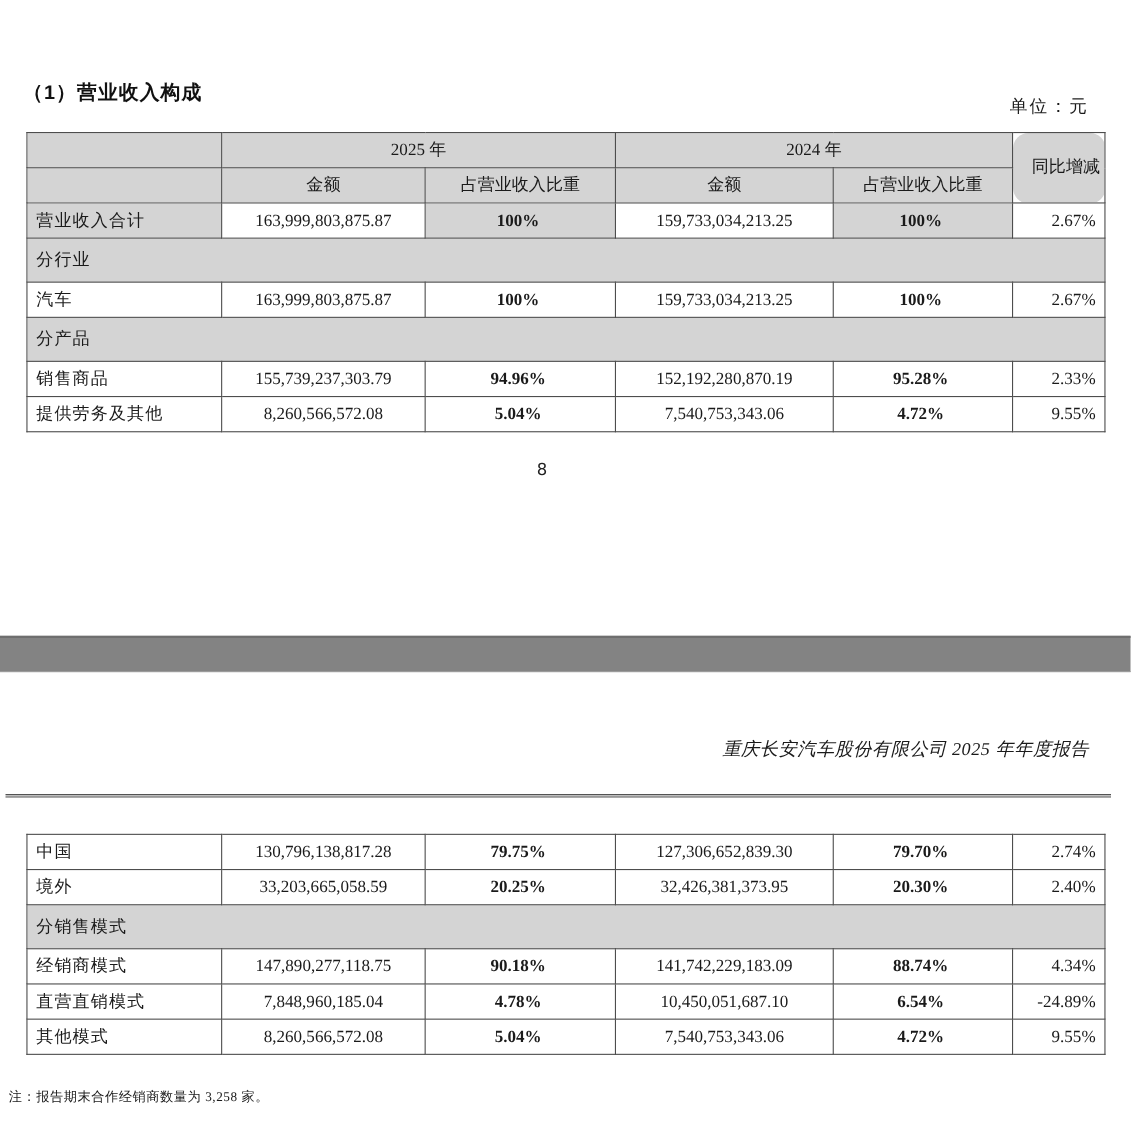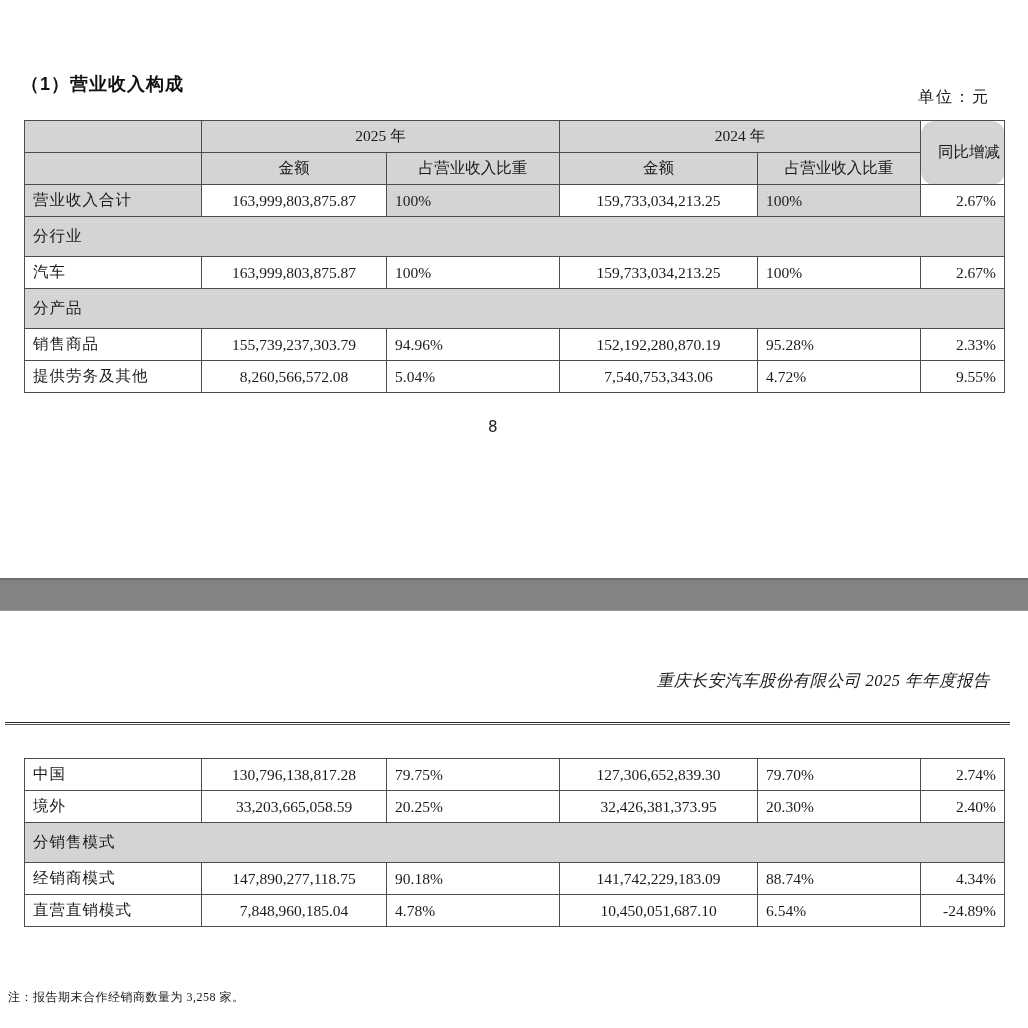--- a/index.html
+++ b/index.html
@@ -38,21 +38,21 @@
   }
   .fin-table td.shade { background:#d4d4d4; }
   .fin-table td.hdr { text-align:center; }
   .fin-table td.chg-h {
     text-align:right; white-space:normal;
     word-break:break-all; padding:1px 4px; line-height:1.45;border-radius:14px;
   }
   .fin-table td.label { text-align:left; letter-spacing:1px; }
   .fin-table td.section { letter-spacing:1px; }
   .fin-table td.amt { text-align:center; }
-  .fin-table td.pct { text-align:left; padding-right:12px; }
+  .fin-table td.pct { text-align:center; padding-right:12px;font-weight:bold; }
   .fin-table td.chg { text-align:right; padding-right:8px; }
   .t1 tr.sec td, .t2 tr.sec td { height:40px; }
   .pagenum {
     position:absolute; left:488px; top:418px;
     font-family:"DejaVu Sans","Liberation Sans",sans-serif;
     font-size:15px; color:#222;
   }
   .page-gap-bar {
     position:absolute; left:0; top:578px;
     width:1028px; height:33px;
@@ -195,18 +195,26 @@
           <td class="chg">4.34%</td>
         </tr>
         <tr>
           <td class="label">直营直销模式</td>
           <td class="amt">7,848,960,185.04</td>
           <td class="pct">4.78%</td>
           <td class="amt">10,450,051,687.10</td>
           <td class="pct">6.54%</td>
           <td class="chg">-24.89%</td>
         </tr>
+        <tr>
+          <td class="label">其他模式</td>
+          <td class="amt">8,260,566,572.08</td>
+          <td class="pct">5.04%</td>
+          <td class="amt">7,540,753,343.06</td>
+          <td class="pct">4.72%</td>
+          <td class="chg">9.55%</td>
+        </tr>
       </tbody>
   </table>
 
   <div class="footnote">注：报告期末合作经销商数量为 3,258 家。</div>
 
 </div>
 
 </body></html>

